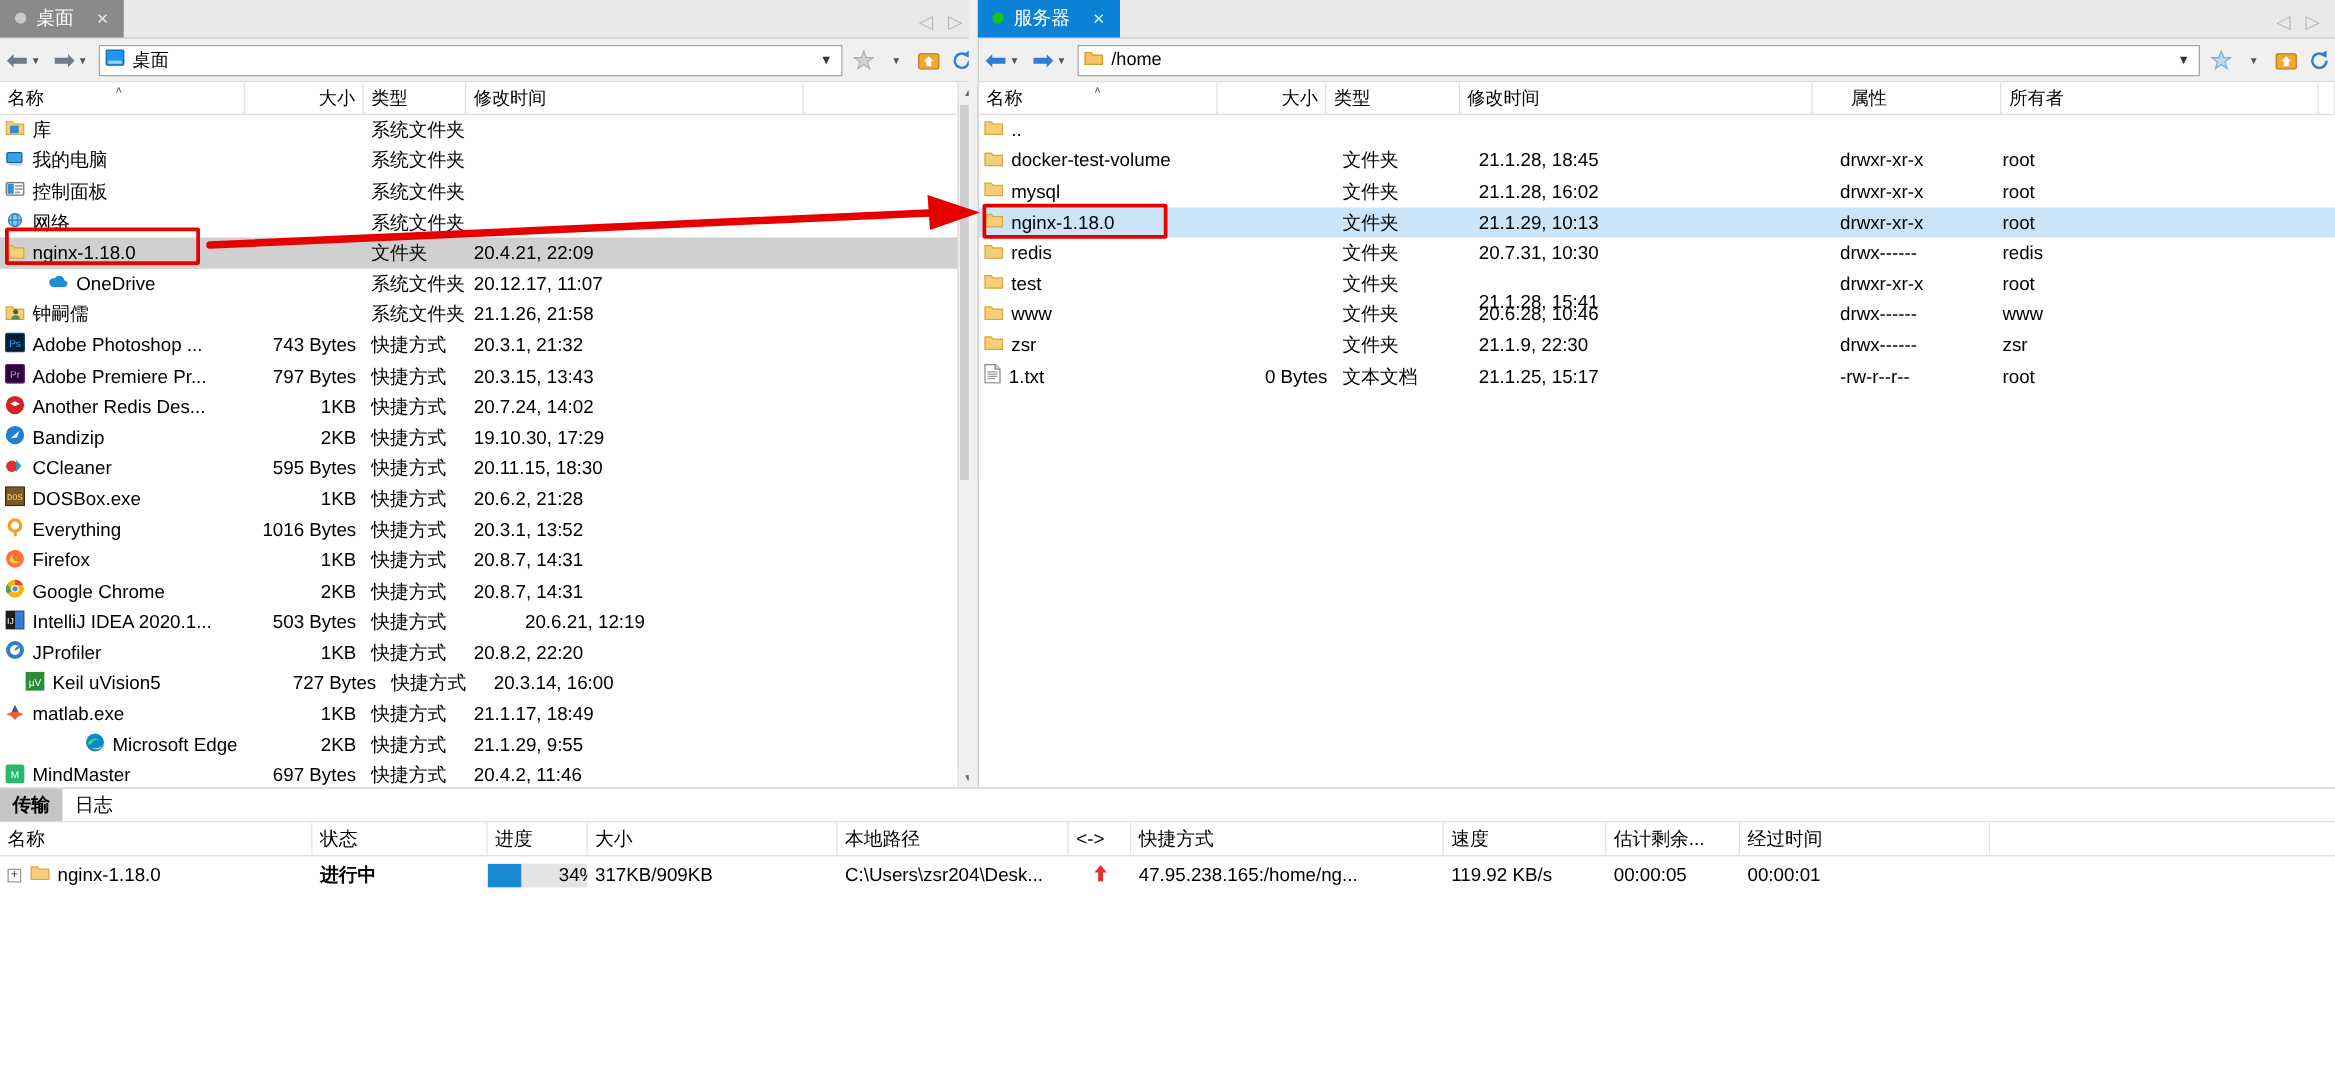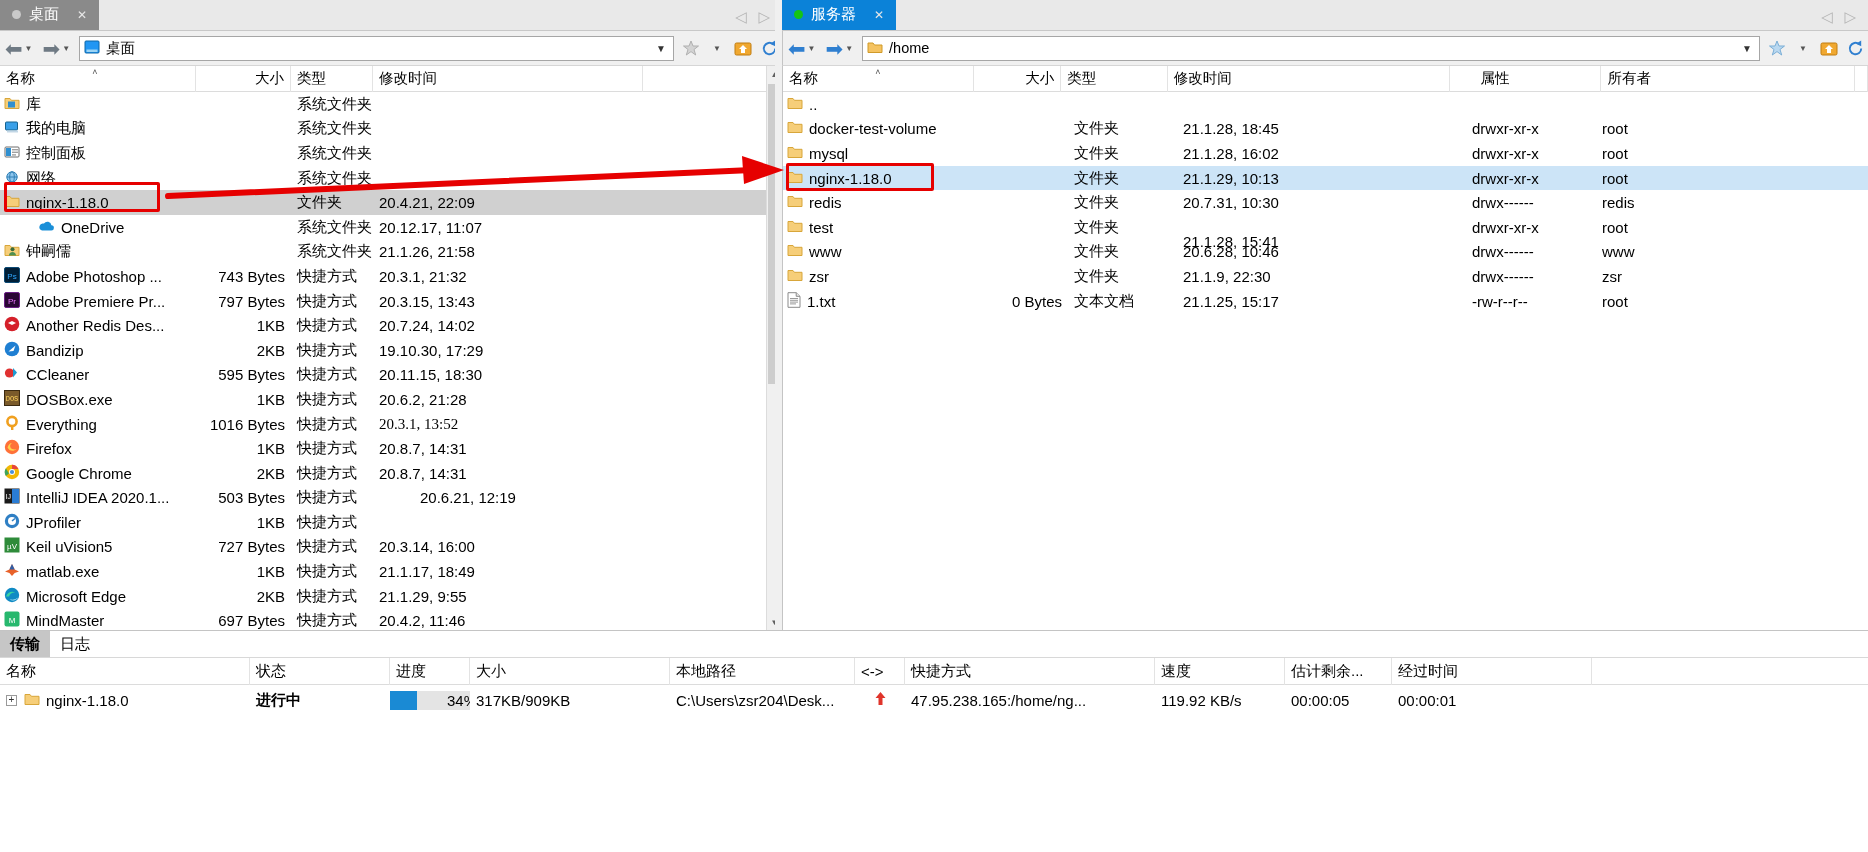--- a/index.html
+++ b/index.html
@@ -541,21 +541,21 @@
         <div class="row">
           <div class="cell name" style="width: 196px;">
             <span class="ico"><svg width="16" height="16" viewBox="0 0 16 16">
                 <circle cx="8" cy="6.5" r="4.6" fill="none" stroke="#f0a020" stroke-width="2.6"></circle>
                 <rect x="7" y="10" width="2.4" height="5" fill="#f0a020"></rect>
               </svg></span>
             <span>Everything</span>
           </div>
           <div class="cell r" style="width: 95px;">1016 Bytes</div>
           <div class="cell" style="width: 82px;">快捷方式</div>
-          <div class="cell" style="width: 270px; font-family: Liberation Serif, serif;">20.3.1, 13:52</div>
+          <div class="cell" style="width: 270px;">20.3.1, 13:52</div>
         </div>
         <div class="row">
           <div class="cell name" style="width: 196px;">
             <span class="ico"><svg width="16" height="16" viewBox="0 0 16 16">
                 <circle cx="8" cy="8" r="7.2" fill="#ff7139"></circle>
                 <path d="M3.5 8.5c1.5 3.4 6 4.6 9 1.5-2 .8-4.8.4-6-1.6-1-1.7.2-3.8 1.6-4.4-2 0-3.8 1.9-4.6 4.5Z" fill="#ffd04a"></path>
               </svg></span>
             <span>Firefox</span>
           </div>
           <div class="cell r" style="width: 95px;">1KB</div>
@@ -594,23 +594,24 @@
           <div class="cell name" style="width: 196px;">
             <span class="ico"><svg width="16" height="16" viewBox="0 0 16 16">
                 <circle cx="8" cy="8" r="7.2" fill="#2f7fc4"></circle>
                 <circle cx="8" cy="8" r="4" fill="#ffffff"></circle>
                 <line x1="8" y1="8" x2="11" y2="5.5" stroke="#2f7fc4" stroke-width="1.6"></line>
               </svg></span>
             <span>JProfiler</span>
           </div>
           <div class="cell r" style="width: 95px;">1KB</div>
           <div class="cell" style="width: 82px;">快捷方式</div>
-        </div>
-        <div class="row">
-          <div class="cell name" style="width: 196px;">
+          <div class="cell" style="width: 270px;">20.8.2, 22:20</div>
+        </div>
+        <div class="row">
+          <div class="cell name" style="width: 196px; margin-left: 16px;">
             <span class="ico"><svg width="16" height="16" viewBox="0 0 16 16">
                 <rect x="0.5" y="0.5" width="15" height="15" fill="#2e8b3a"></rect>
                 <text x="8" y="11.5" font-size="8" fill="#ffffff" text-anchor="middle" font-family="Liberation Sans">µV</text>
               </svg></span>
             <span>Keil uVision5</span>
           </div>
           <div class="cell r" style="width: 95px;">727 Bytes</div>
           <div class="cell" style="width: 82px;">快捷方式</div>
           <div class="cell" style="width: 270px;">20.3.14, 16:00</div>
         </div>
@@ -620,21 +621,21 @@
                 <path d="M1 9.6 L5.4 7.6 L8 2 L10.7 7.6 L15 9.6 L10.7 11 L8 14 L5.4 11Z" fill="#e8622a"></path>
                 <path d="M5.4 7.6 L8 2 L10.7 7.6 Z" fill="#2f5fa8"></path>
               </svg></span>
             <span>matlab.exe</span>
           </div>
           <div class="cell r" style="width: 95px;">1KB</div>
           <div class="cell" style="width: 82px;">快捷方式</div>
           <div class="cell" style="width: 270px;">21.1.17, 18:49</div>
         </div>
         <div class="row">
-          <div class="cell name" style="width: 196px;">
+          <div class="cell name" style="width: 196px; justify-content: flex-end;">
             <span class="ico"><svg width="16" height="16" viewBox="0 0 16 16">
                 <circle cx="8" cy="8" r="7.2" fill="#0f8ac4"></circle>
                 <path d="M2 9.6c1.2-4.4 6-6 9.4-4-2.4-.4-5.6.8-6.4 4Z" fill="#39d3a0"></path>
                 <path d="M14.2 10.6c-1.8 3-6 3.8-8.6 1.6 3 1 6.6.2 8.6-1.6Z" fill="#b9e8f5"></path>
               </svg></span>
             <span>Microsoft Edge</span>
           </div>
           <div class="cell r" style="width: 95px;">2KB</div>
           <div class="cell" style="width: 82px;">快捷方式</div>
           <div class="cell" style="width: 270px;">21.1.29, 9:55</div>

